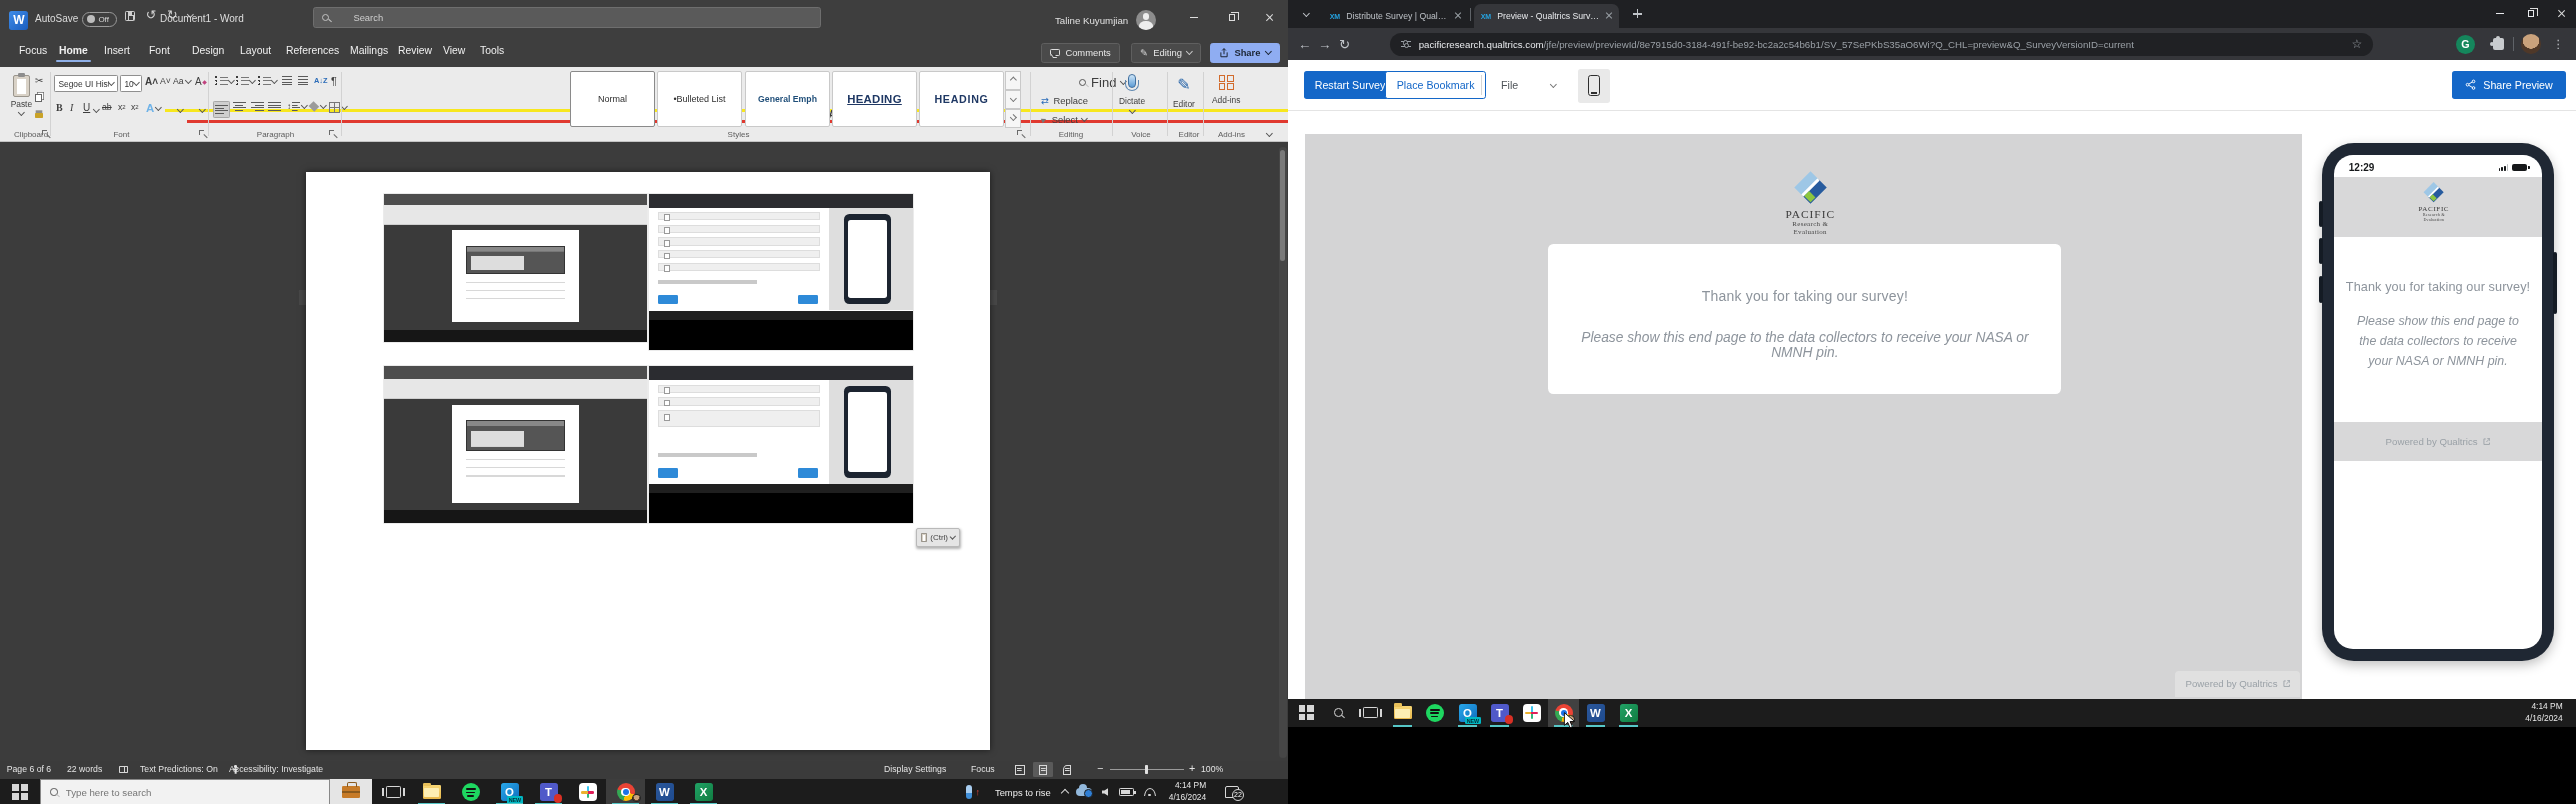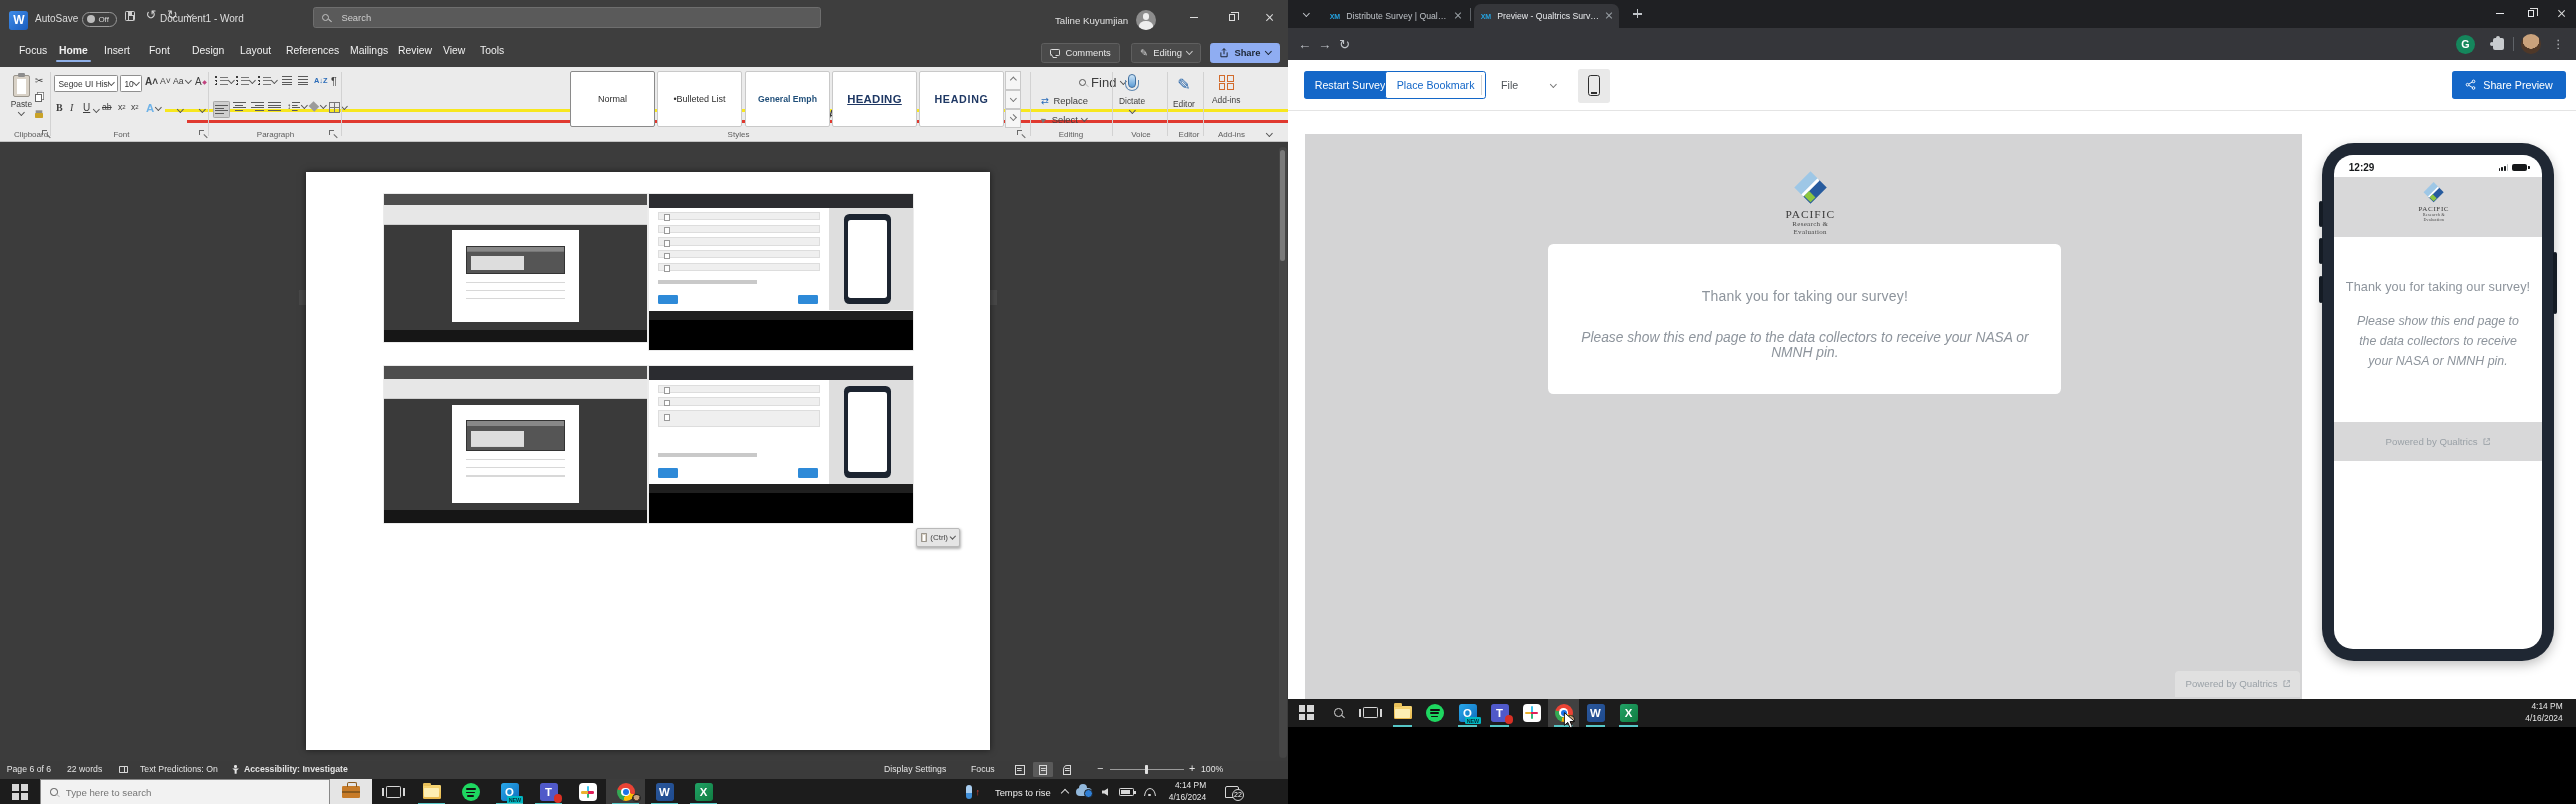--- a/index.html
+++ b/index.html
@@ -15,21 +15,21 @@
   .aspill{position:absolute;left:82px;top:12px;width:35px;height:14.8px;border:0.7px solid #9a9a9a;border-radius:7.4px;display:flex;align-items:center;gap:3.4px;padding:0 4px;color:#d8d8d8;font-size:8px}
   .aspill i{width:8px;height:8px;border-radius:50%;background:#bdbdbd}
   .qat{position:absolute;top:9.4px;display:flex;align-items:center;gap:10.7px;color:#d8d8d8}
   .savei{width:10px;height:10px;border:1px solid #cfcfcf;border-radius:1.3px;position:relative}
   .savei::before{content:"";position:absolute;left:2px;top:0;width:4px;height:3.4px;background:#cfcfcf}
   .savei::after{content:"";position:absolute;left:1.7px;bottom:0;width:4.7px;height:3.4px;border:1px solid #cfcfcf;border-bottom:none}
   .glyph{font-size:12.7px;color:#d4d4d4;line-height:1}
   .chv{display:inline-block;width:4.7px;height:4.7px;border-right:1.2px solid #c9c9c9;border-bottom:1.2px solid #c9c9c9;transform:rotate(45deg)}
   .chv.up{transform:rotate(-135deg)}
   .wtitle{position:absolute;left:160px;top:13.4px;color:#dfdfdf}
-  .wsearch{position:absolute;left:313px;top:6.7px;width:508px;height:21.5px;background:#5a5a5a;border:0.7px solid #6e6e6e;border-radius:2.7px;display:flex;align-items:center;gap:12px;padding:0 8px;color:#cfcfcf;font-size:9.4px}
+  .wsearch{position:absolute;left:313px;top:6.7px;width:508px;height:21.5px;background:#5a5a5a;border:0.7px solid #6e6e6e;border-radius:2.7px;display:flex;align-items:center;gap:24px;padding:0 8px;color:#cfcfcf;font-size:9.4px}
   .mag{width:7.4px;height:7.4px;border:1.3px solid #c2c2c2;border-radius:50%;position:relative;flex:none}
   .mag::after{content:"";position:absolute;width:4px;height:1.3px;background:#c2c2c2;right:-3.4px;bottom:-1.3px;transform:rotate(40deg)}
   .wuser{position:absolute;left:1055px;top:14.8px;color:#e0e0e0;font-size:9.7px}
   .wavatar{position:absolute;left:1136px;top:10px;width:20px;height:20px;border-radius:50%;background:#8c8c8c;overflow:hidden}
   .wavatar::before{content:"";position:absolute;left:6.7px;top:3.4px;width:6.7px;height:6.7px;border-radius:50%;background:#ededed}
   .wavatar::after{content:"";position:absolute;left:3.4px;top:11.4px;width:13.4px;height:9.4px;border-radius:50% 50% 0 0;background:#ededed}
   .wctl{position:absolute;top:0;width:38px;height:35px;display:flex;align-items:center;justify-content:center}
   .mline{width:8px;height:1.1px;background:#ddd}
   .rsq{width:6.7px;height:6.7px;border:1px solid #ddd;position:relative}
   .rsq::before{content:"";position:absolute;left:1.3px;top:-2.7px;width:6.7px;height:6.7px;border:1px solid #ddd;border-left:none;border-bottom:none}
@@ -579,21 +579,21 @@
           <i></i>
         </div>
     </div>
 
     <div class="ws">
       <span class="it" style="left:6.7px">Page 6 of 6</span>
       <span class="it" style="left:67px">22 words</span>
       <span class="it book" style="left:119px;top:4.7px"></span>
       <span class="it" style="left:140px">Text Predictions: On</span>
       <span class="it person" style="left:231px;top:4px"></span>
-      <span class="it" style="left:244px;font-weight:bold">Accessibility: Investigate</span>
+      <span class="it" style="left:229px;font-weight:normal">Accessibility: Investigate</span>
       <span class="it" style="left:884px">Display Settings</span>
       <span class="it" style="left:971px">Focus</span>
       <span class="vmode" style="left:1010px">
           <span class="pg" style="width:10.7px"></span>
         </span>
       <span class="vmode on" style="left:1033px">
           <span class="pg"></span>
         </span>
       <span class="vmode" style="left:1057px">
           <span class="pg" style="border-radius:50% 0 0 0"></span>
@@ -728,20 +728,25 @@
         </div>
       <div class="cwc" style="left:1258px">
           <span class="xx"></span>
         </div>
     </div>
 
     <div class="ctool">
       <span class="navg" style="margin-left:6.7px">←</span>
       <span class="navg">→</span>
       <span class="navg">↻</span>
+      <div class="omni">
+        <span class="tune"></span>
+        <span class="url"><b>pacificresearch.qualtrics.com</b><span>/jfe/preview/previewId/8e7915d0-3184-491f-be92-bc2a2c54b6b1/SV_57SePKbS35aO6Wi?Q_CHL=preview&amp;Q_SurveyVersionID=current</span></span>
+        <span class="star">☆</span>
+      </div>
       <div style="position:absolute;right:101px" class="gram">
           <span>G</span>
         </div>
       <div style="position:absolute;right:72px" class="puz"></div>
       <div style="position:absolute;right:62px;top:9.4px;width:0.7px;height:13.4px;background:#5f6368"></div>
       <div style="position:absolute;right:35px" class="cavatar"></div>
       <div style="position:absolute;right:12px" class="kebab">⋮</div>
     </div>
 
     <div class="qxhead">

